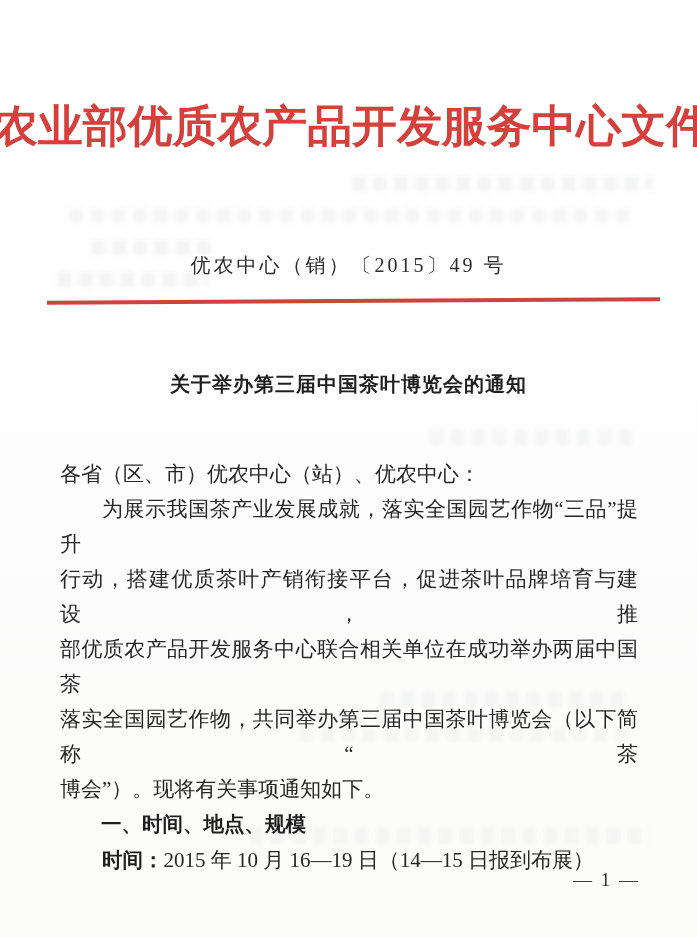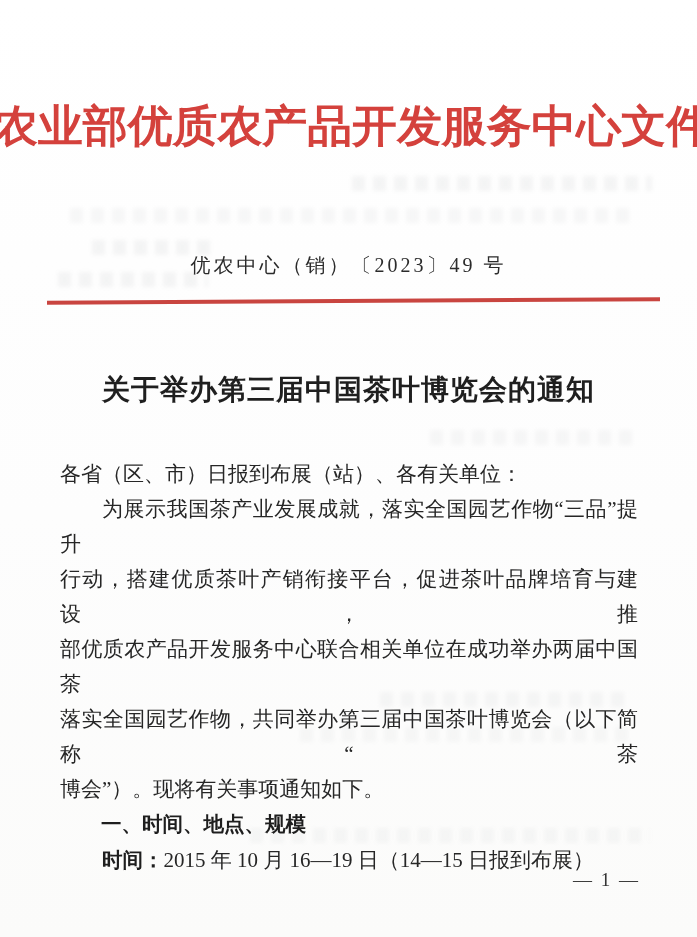--- a/index.html
+++ b/index.html
@@ -49,21 +49,21 @@
     position: absolute; top: 299px; left: 47px;
     width: 613px; height: 4px;
     background: #c94540;
     transform: rotate(-0.35deg);
   }
 
   .notice-title {
     position: absolute; top: 371px; left: 0; right: 0;
     margin: 0;
     text-align: center;
-    font-size: 28px; font-weight: 700;
+    font-size: 20px; font-weight: 700;
     letter-spacing: 1px;
     color: #1f1f1f;
     white-space: nowrap;
   }
 
   .body-block {
     position: absolute; top: 457px; left: 60px;
     width: 578px;
     font-size: 21px; line-height: 35px;
     color: #262626;
@@ -109,29 +109,29 @@
   <div class="bleed" style="top:208px; left:70px;  width:560px; opacity:0.12;"></div>
   <div class="bleed" style="top:240px; left:92px;  width:120px;"></div>
   <div class="bleed" style="top:272px; left:58px;  width:150px;"></div>
   <div class="bleed" style="top:430px; left:430px; width:210px; opacity:0.12;"></div>
   <div class="bleed" style="top:692px; left:380px; width:250px; opacity:0.12;"></div>
   <div class="bleed" style="top:727px; left:300px; width:330px; opacity:0.10;"></div>
   <div class="bleed" style="top:828px; left:250px; width:400px; opacity:0.11;"></div>
 
   <div class="header-title">农业部优质农产品开发服务中心文件</div>
 
-  <div class="doc-number">优农中心（销）〔2023〕49 号</div>
+  <div class="doc-number">优农中心（销）〔2015〕49 号</div>
 
   <div class="red-rule"></div>
 
   <h1 class="notice-title">关于举办第三届中国茶叶博览会的通知</h1>
 
   <div class="body-block">
 
-    <div class="salutation">各省（区、市）日报到布展（站）、各有关单位：</div>
+    <div class="salutation">各省（区、市）优农中心（站）、优农中心：</div>
 
     <div class="para">
       <div class="pline indent fill">为展示我国茶产业发展成就，落实全国园艺作物“三品”提升</div>
       <div class="pline fill">行动，搭建优质茶叶产销衔接平台，促进茶叶品牌培育与建设，推</div>
       <div class="pline fill">部优质农产品开发服务中心联合相关单位在成功举办两届中国茶</div>
       <div class="pline fill">落实全国园艺作物，共同举办第三届中国茶叶博览会（以下简称“茶</div>
       <div class="pline">博会”）。现将有关事项通知如下。</div>
     </div>
 
     <div class="sec-heading">一、时间、地点、规模</div>

